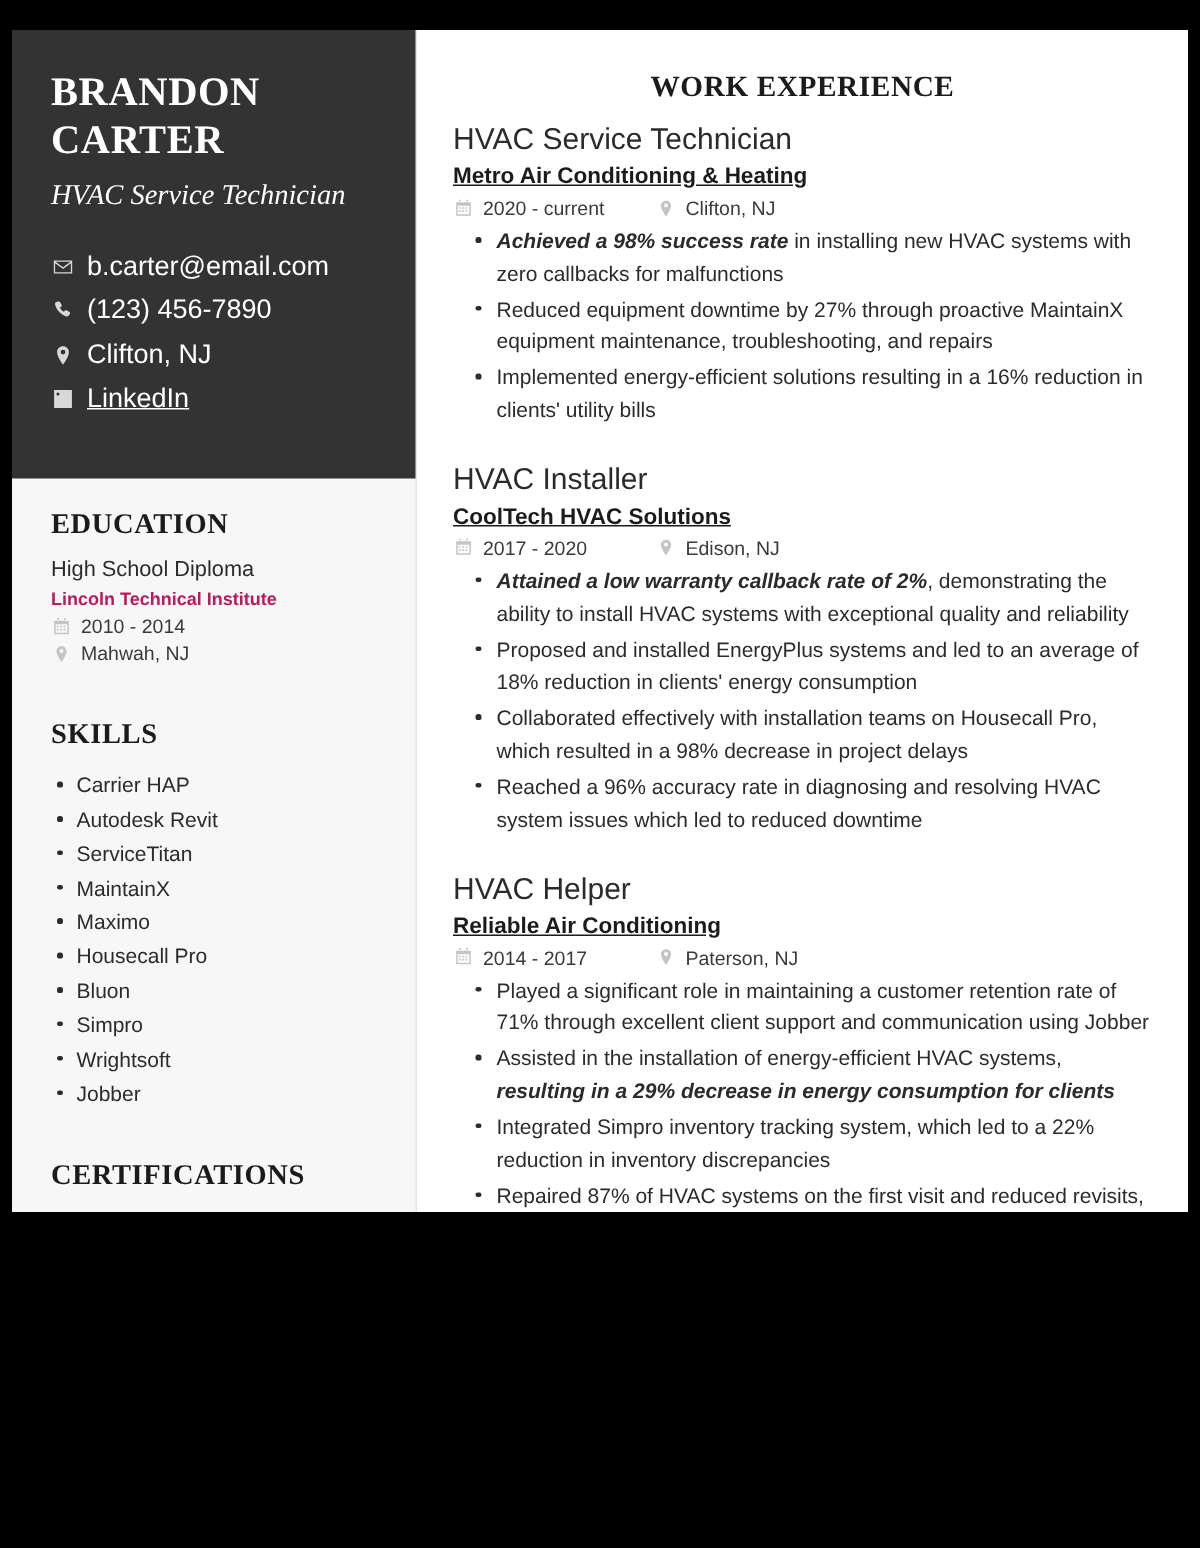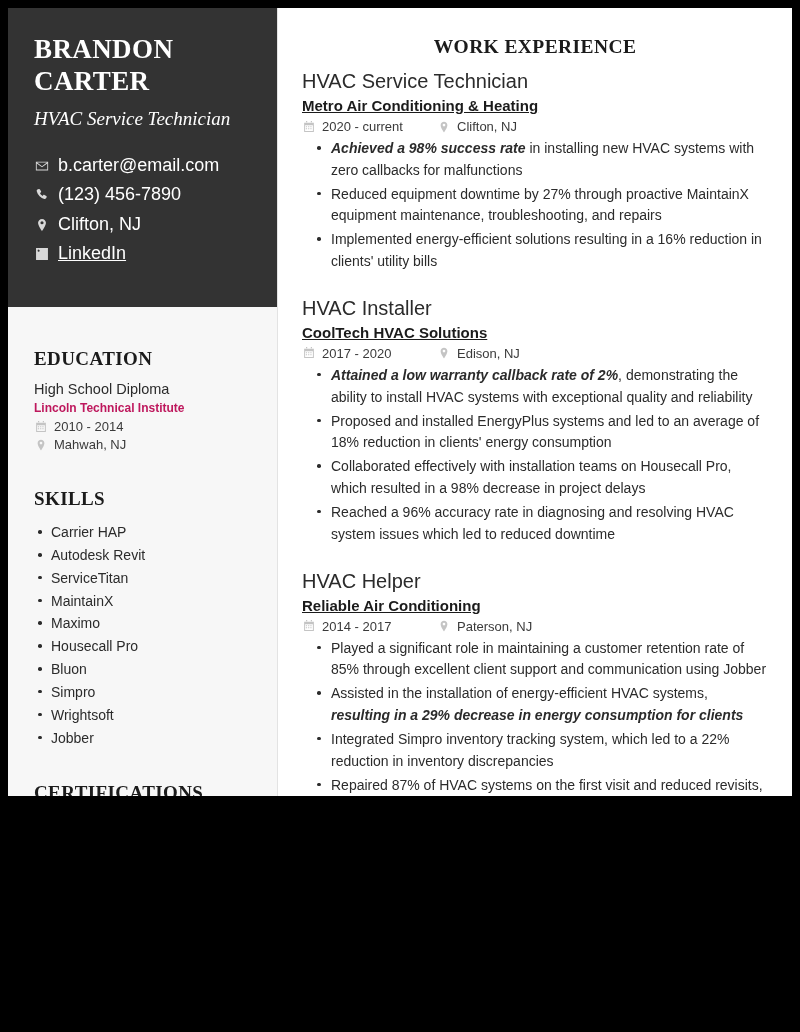--- a/index.html
+++ b/index.html
@@ -2,21 +2,21 @@
 <html><head>
 <meta charset="utf-8">
 <style>
   * { margin:0; padding:0; box-sizing:border-box; }
   html, body {
     width:800px; height:1032px;
     background:#000;
     font-family:"Liberation Sans", sans-serif;
   }
   .page {
-    position:absolute; left:8px; top:8px;
+    position:absolute; left:8px; top:20px;
     width:784px; height:788px;
     background:#ffffff;
     display:flex;
     overflow:hidden;
   }
 
   
   .sidebar { width:270px; flex:0 0 270px; background:#f7f7f7; border-right:1px solid #e3e3e3; }
 
   .hero { background:#333333; padding:26px 26px 34px 26px; }
@@ -34,21 +34,21 @@
   .contact-row {
     display:flex; align-items:center; gap:9px;
     color:#ffffff; font-size:18px; line-height:1.1;
     margin-bottom:9.5px;
   }
   .contact-row .ico { width:15px; height:15px; flex:0 0 15px;
     display:flex; align-items:center; justify-content:center; }
   .contact-row .ico svg { display:block; fill:#d8d8d8; }
   .contact-link { text-decoration:underline; color:#ffffff; }
 
-  .side-body { padding:20px 26px 0 26px;margin-top:21px; }
+  .side-body { padding:20px 26px 0 26px; }
   .side-h {
     font-family:"Liberation Serif", serif;
     font-weight:bold; font-size:19px; letter-spacing:.4px;
     color:#1b1b1b; margin-bottom:11px;
   }
   .edu-degree { font-size:14.5px; color:#2b2b2b; margin-bottom:4px; }
   .edu-school { font-size:12px; font-weight:bold; color:#be185d; margin-bottom:4px; }
   .meta-row {
     display:flex; align-items:center; gap:7px;
     font-size:13px; color:#3a3a3a; margin-bottom:3px;
@@ -277,21 +277,21 @@
       <div class="meta-row">
         <span class="ico">
                 <svg width="12" height="12" viewBox="0 0 16 16">
                   <path d="M8 1C5.5 1 3.5 3 3.5 5.5 3.5 9 8 15 8 15s4.5-6 4.5-9.5C12.5 3 10.5 1 8 1zm0 6.2a1.8 1.8 0 110-3.6 1.8 1.8 0 010 3.6z"></path>
                 </svg>
               </span>
         <span>Paterson, NJ</span>
       </div>
     </div>
     <ul class="job-bullets">
-      <li>Played a significant role in maintaining a customer retention rate of 85% through excellent client support and communication using Jobber</li>
+      <li>Played a significant role in maintaining a customer retention rate of 71% through excellent client support and communication using Jobber</li>
             <li>Assisted in the installation of energy-efficient HVAC systems, <span class="em">resulting in a 29% decrease in energy consumption for clients</span></li>
             <li>Integrated Simpro inventory tracking system, which led to a 22% reduction in inventory discrepancies</li>
             <li>Repaired 87% of HVAC systems on the first visit and reduced revisits, and minimized downtime</li>
     </ul>
   </section>
 </div>
   </main>
 
 </div>
 

